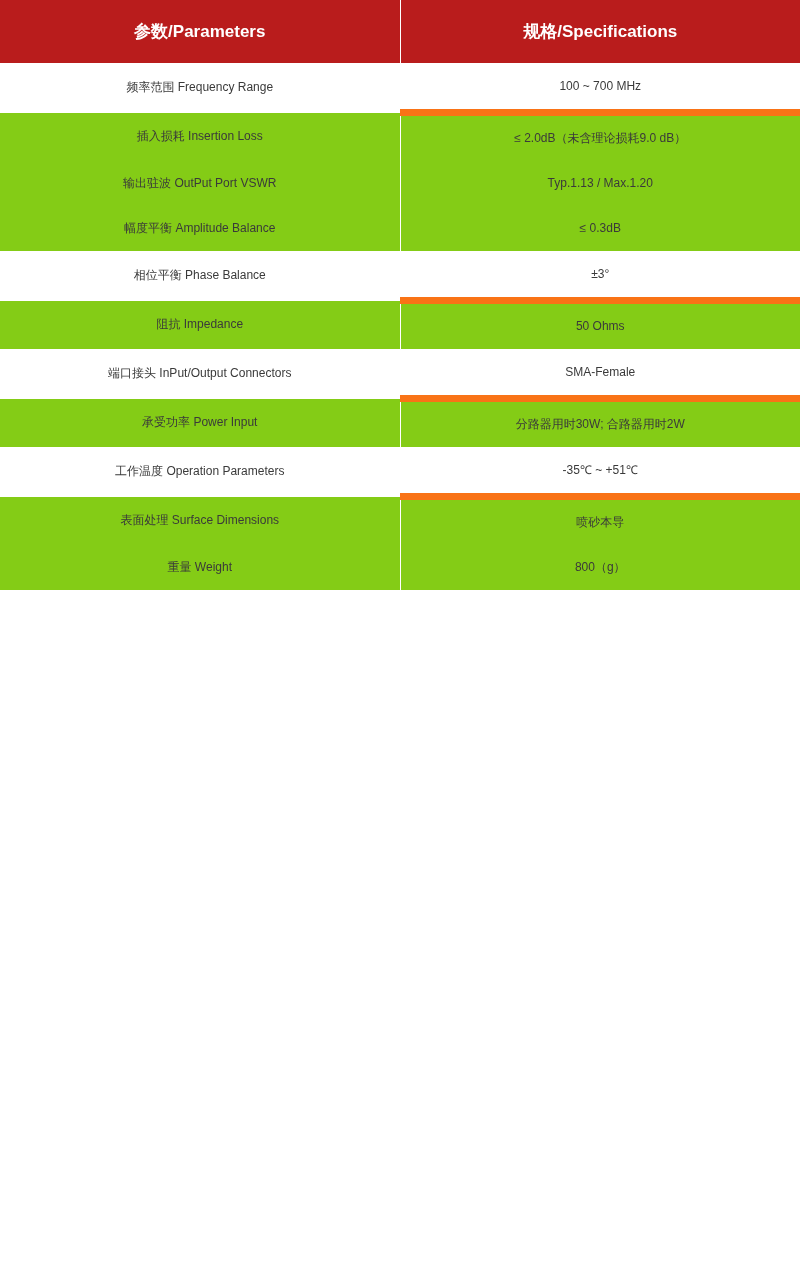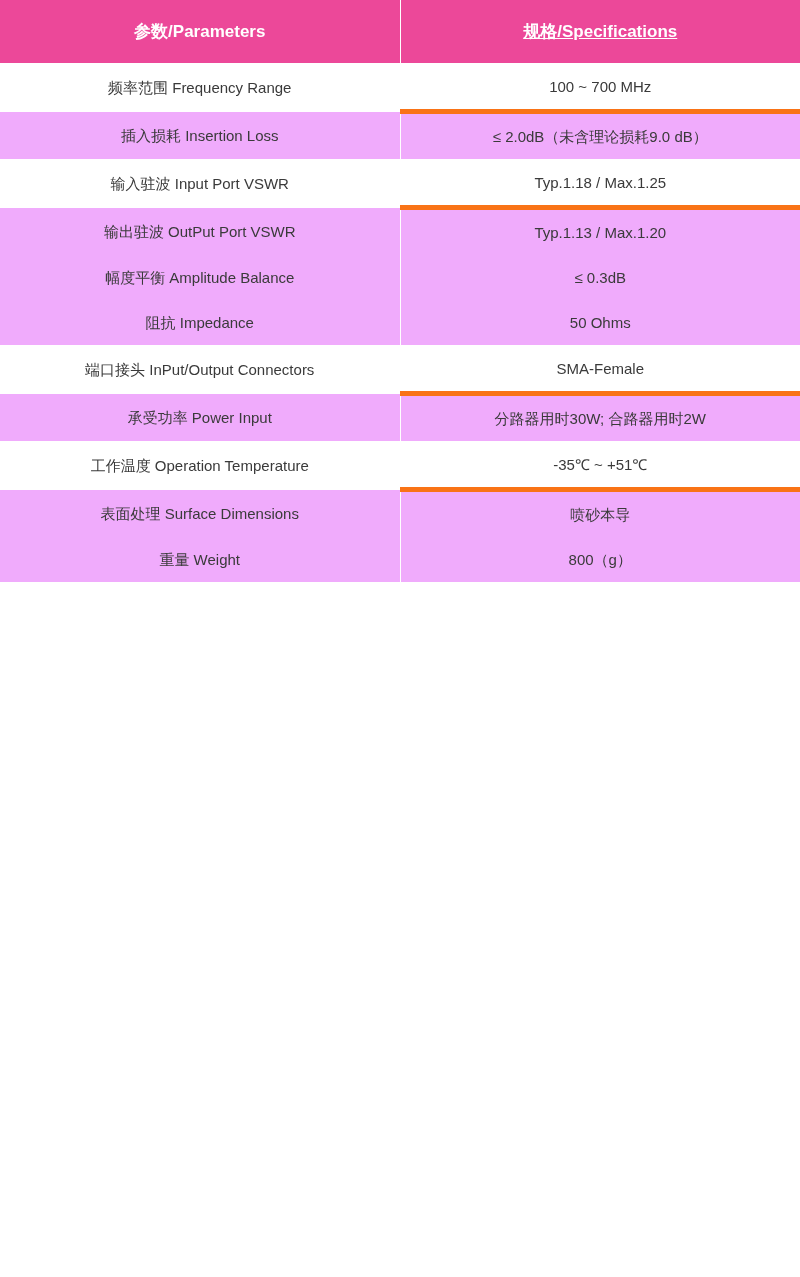--- a/index.html
+++ b/index.html
@@ -16,61 +16,60 @@
   }
   .spec-table {
     width: 800px;
     border-collapse: collapse;
     table-layout: fixed;
   }
   .spec-table col.col-param { width: 400px; }
   .spec-table col.col-spec  { width: 400px; }
 
   .spec-table thead th {
-    background: #ec4899;
+    background: #b91c1c;
     color: #ffffff;
     font-size: 17px;
     font-weight: bold;
     height: 63px;
     text-align: center;
     vertical-align: middle;
     padding: 0 8px;
     border-right: 1px solid #ffffff;
   }
   .spec-table thead th:last-child {
     border-right: none;
-    text-decoration: underline;
   }
 
   .spec-table tbody td {
     height: 45px;
     text-align: center;
     vertical-align: middle;
-    font-size: 15px;
+    font-size: 12px;
     color: #3a3a3a;
     padding: 0 10px;
     border-right: 1px solid #ffffff;
     line-height: 1.3;
   }
   .spec-table tbody td:last-child {
     border-right: none;
   }
 
   .spec-table tbody tr.row-even td {
     background: #ffffff;
   }
   .spec-table tbody tr.row-odd td {
-    background: #f0abfc;
+    background: #84cc16;
   }
   .spec-table tbody tr.row-even td.cell-param {
     border-bottom: 1px solid #ffffff;
   }
 
   .spec-table tbody tr.row-even td {
-    border-bottom: 5px solid #f97316;
+    border-bottom: 7px solid #f97316;
     border-top: 1px solid #ffffff;
   }
 </style>
 </head>
 <body>
 
 <table class="spec-table">
   <colgroup>
     <col class="col-param">
     <col class="col-spec">
@@ -83,46 +82,46 @@
   </thead>
   <tbody id="table-body">
       <tr class="row-even">
         <td class="cell-param">频率范围 Frequency Range</td>
         <td class="cell-spec">100 ~ 700 MHz</td>
       </tr>
       <tr class="row-odd">
         <td class="cell-param">插入损耗 Insertion Loss</td>
         <td class="cell-spec">≤ 2.0dB（未含理论损耗9.0 dB）</td>
       </tr>
-      <tr class="row-even">
-        <td class="cell-param">输入驻波 Input Port VSWR</td>
-        <td class="cell-spec">Typ.1.18 / Max.1.25</td>
-      </tr>
       <tr class="row-odd">
         <td class="cell-param">输出驻波 OutPut Port VSWR</td>
         <td class="cell-spec">Typ.1.13 / Max.1.20</td>
       </tr>
       <tr class="row-odd">
         <td class="cell-param">幅度平衡 Amplitude Balance</td>
         <td class="cell-spec">≤ 0.3dB</td>
+      </tr>
+      <tr class="row-even">
+        <td class="cell-param">相位平衡 Phase Balance</td>
+        <td class="cell-spec">±3°</td>
       </tr>
       <tr class="row-odd">
         <td class="cell-param">阻抗 Impedance</td>
         <td class="cell-spec">50 Ohms</td>
       </tr>
       <tr class="row-even">
         <td class="cell-param">端口接头 InPut/Output Connectors</td>
         <td class="cell-spec">SMA-Female</td>
       </tr>
       <tr class="row-odd">
         <td class="cell-param">承受功率 Power Input</td>
         <td class="cell-spec">分路器用时30W; 合路器用时2W</td>
       </tr>
       <tr class="row-even">
-        <td class="cell-param">工作温度 Operation Temperature</td>
+        <td class="cell-param">工作温度 Operation Parameters</td>
         <td class="cell-spec">-35℃ ~ +51℃</td>
       </tr>
       <tr class="row-odd">
         <td class="cell-param">表面处理 Surface Dimensions</td>
         <td class="cell-spec">喷砂本导</td>
       </tr>
       <tr class="row-odd">
         <td class="cell-param">重量 Weight</td>
         <td class="cell-spec">800（g）</td>
       </tr>

